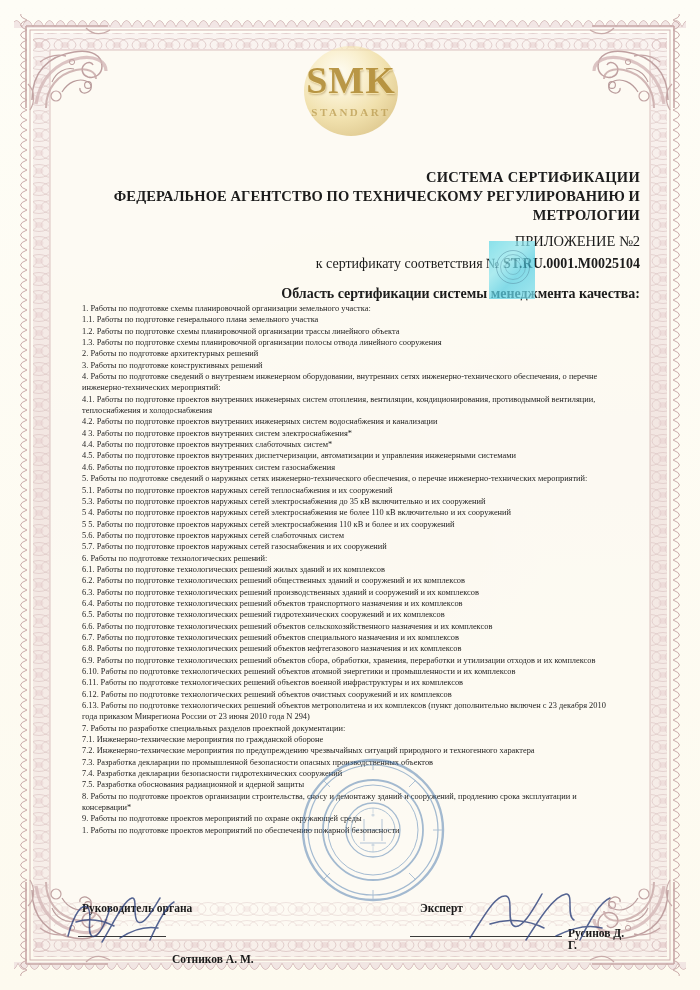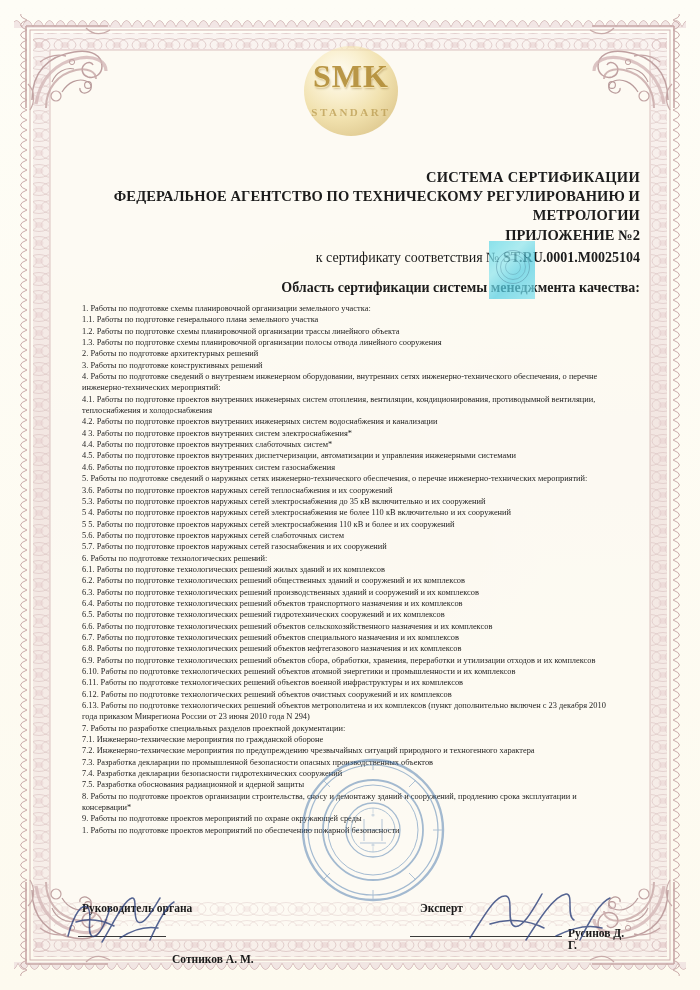--- a/index.html
+++ b/index.html
@@ -45,38 +45,38 @@
   }
   #logo .disc{
     position:absolute;left:8px;top:2px;width:94px;height:90px;border-radius:50%;
     background:
       radial-gradient(circle at 38% 30%, #fffdf2 0%, #f7e9b8 28%, #e8cf7e 55%, #cfae55 78%, #b8953f 100%);
     opacity:.60;
   }
   #logo .smk{
     position:absolute;left:0;top:14px;width:110px;text-align:center;
     font-family:"Liberation Serif", serif;
-    font-size:32px;font-weight:700;letter-spacing:1px;
+    font-size:38px;font-weight:700;letter-spacing:1px;
     color:#b08a32;opacity:.88;
     text-shadow:0 1px 0 #f4e3ae, 1px 2px 2px rgba(140,105,35,.45);
   }
   #logo .standart{
     position:absolute;left:0;top:62px;width:110px;text-align:center;
     font-size:11px;font-weight:700;letter-spacing:2.5px;
     color:#b7974a;opacity:.7;
   }
 
   
   #titleblock{
     position:absolute;left:60px;top:168px;width:580px;text-align:right;
     color:#1c1c1c;
   }
   #titleblock .t1{font-size:14.5px;font-weight:700;letter-spacing:.3px;line-height:1.32;}
   #titleblock .t2{font-size:14.5px;font-weight:700;letter-spacing:.1px;line-height:1.32;}
-  #titleblock .t3{font-size:14.5px;font-weight:700;line-height:1.32;margin-top:1px;}
+  #titleblock .t3{font-size:14.5px;font-weight:400;line-height:1.32;margin-top:7px;}
   #titleblock .t4{font-size:14px;font-weight:400;line-height:1.34;margin-top:3px;}
   #titleblock .t4 b{font-weight:700;}
   #titleblock .t5{font-size:14px;font-weight:700;line-height:1.34;margin-top:12px;}
 
   
   #holo{
     position:absolute;left:489px;top:241px;width:46px;height:58px;
     background:linear-gradient(135deg,#5fd8e8 0%,#8fe6ef 35%,#55cfe4 60%,#7fe0ee 100%);
     opacity:.72;
   }
@@ -229,21 +229,21 @@
     <div class="li">2. Работы по подготовке архитектурных решений</div>
     <div class="li">3. Работы по подготовке конструктивных решений</div>
     <div class="li">4. Работы по подготовке сведений о внутреннем инженерном оборудовании, внутренних сетях инженерно-технического обеспечения, о перечне инженерно-технических мероприятий:</div>
     <div class="li">4.1. Работы по подготовке проектов внутренних инженерных систем отопления, вентиляции, кондиционирования, противодымной вентиляции, теплоснабжения и холодоснабжения</div>
     <div class="li">4.2. Работы по подготовке проектов внутренних инженерных систем водоснабжения и канализации</div>
     <div class="li">4 3. Работы по подготовке проектов внутренних систем электроснабжения*</div>
     <div class="li">4.4. Работы по подготовке проектов внутренних слаботочных систем*</div>
     <div class="li">4.5. Работы по подготовке проектов внутренних диспетчеризации, автоматизации и управления инженерными системами</div>
     <div class="li">4.6. Работы по подготовке проектов внутренних систем газоснабжения</div>
     <div class="li">5. Работы по подготовке сведений о наружных сетях инженерно-технического обеспечения, о перечне инженерно-технических мероприятий:</div>
-    <div class="li">3.6. Работы по подготовке проектов наружных сетей теплоснабжения и их сооружений</div>
+    <div class="li">5.1. Работы по подготовке проектов наружных сетей теплоснабжения и их сооружений</div>
     <div class="li">5.3. Работы по подготовке проектов наружных сетей электроснабжения до 35 кВ включительно и их сооружений</div>
     <div class="li">5 4. Работы по подготовке проектов наружных сетей электроснабжения не более 110 кВ включительно и их сооружений</div>
     <div class="li">5 5. Работы по подготовке проектов наружных сетей электроснабжения 110 кВ и более и их сооружений</div>
     <div class="li">5.6. Работы по подготовке проектов наружных сетей слаботочных систем</div>
     <div class="li">5.7. Работы по подготовке проектов наружных сетей газоснабжения и их сооружений</div>
     <div class="li">6. Работы по подготовке технологических решений:</div>
     <div class="li">6.1. Работы по подготовке технологических решений жилых зданий и их комплексов</div>
     <div class="li">6.2. Работы по подготовке технологических решений общественных зданий и сооружений и их комплексов</div>
     <div class="li">6.3. Работы по подготовке технологических решений производственных зданий и сооружений и их комплексов</div>
     <div class="li">6.4. Работы по подготовке технологических решений объектов транспортного назначения и их комплексов</div>

